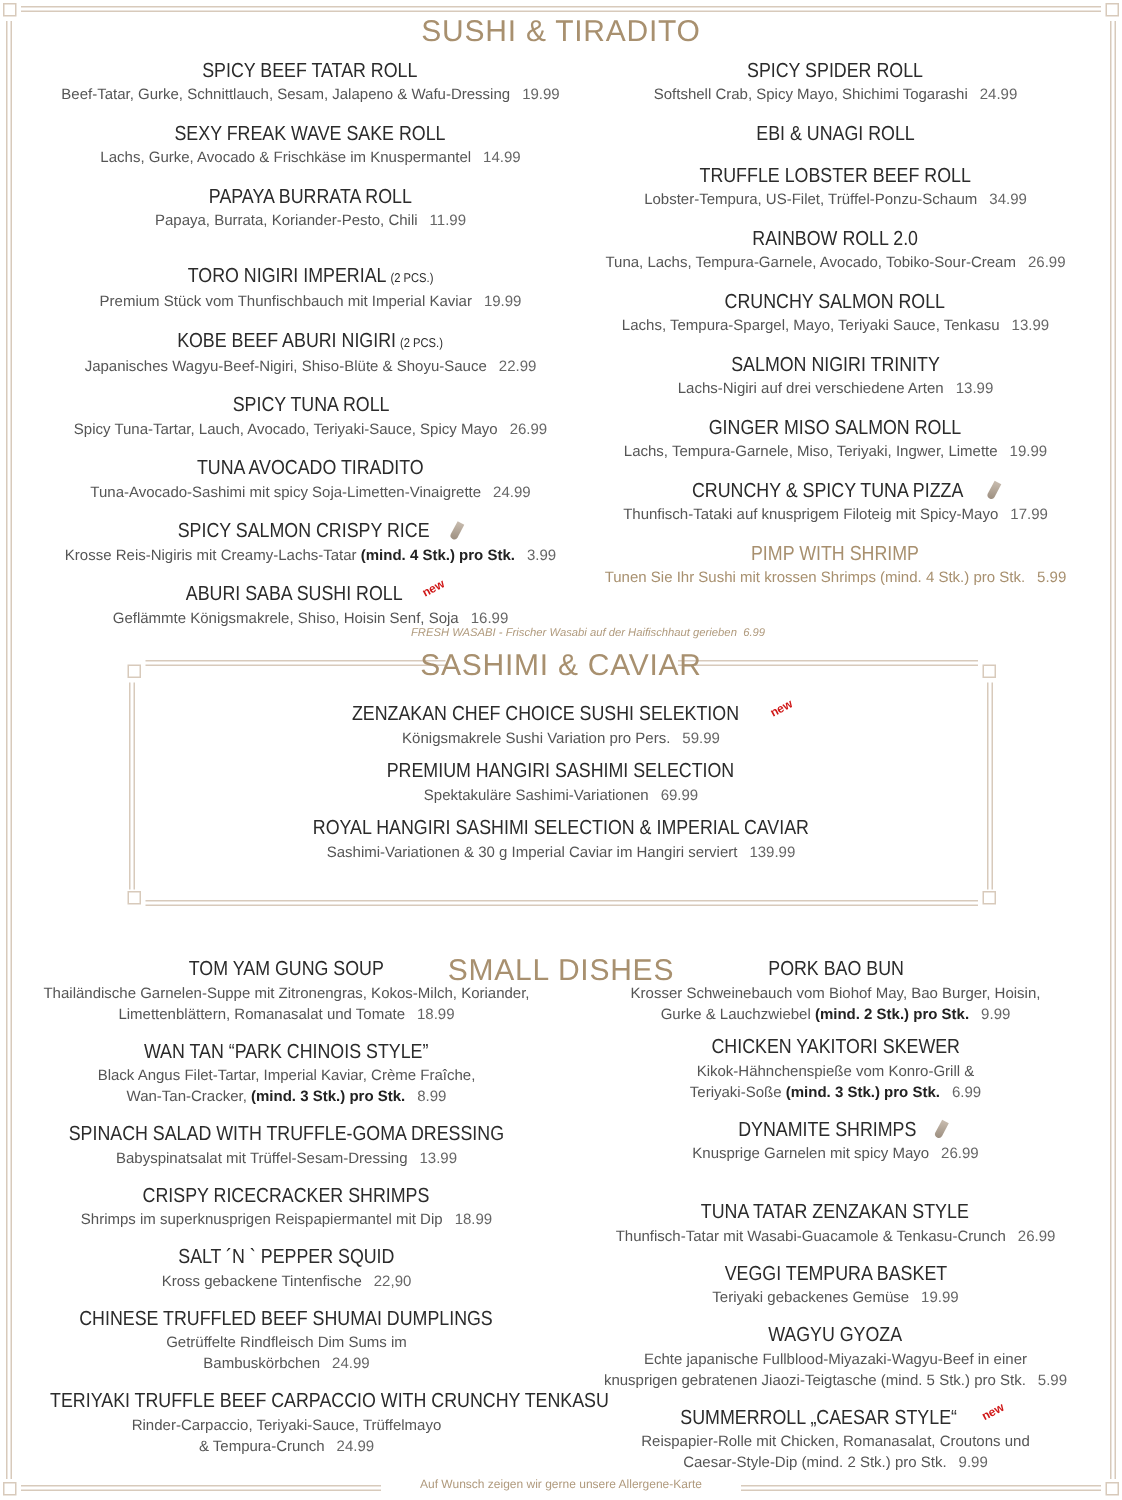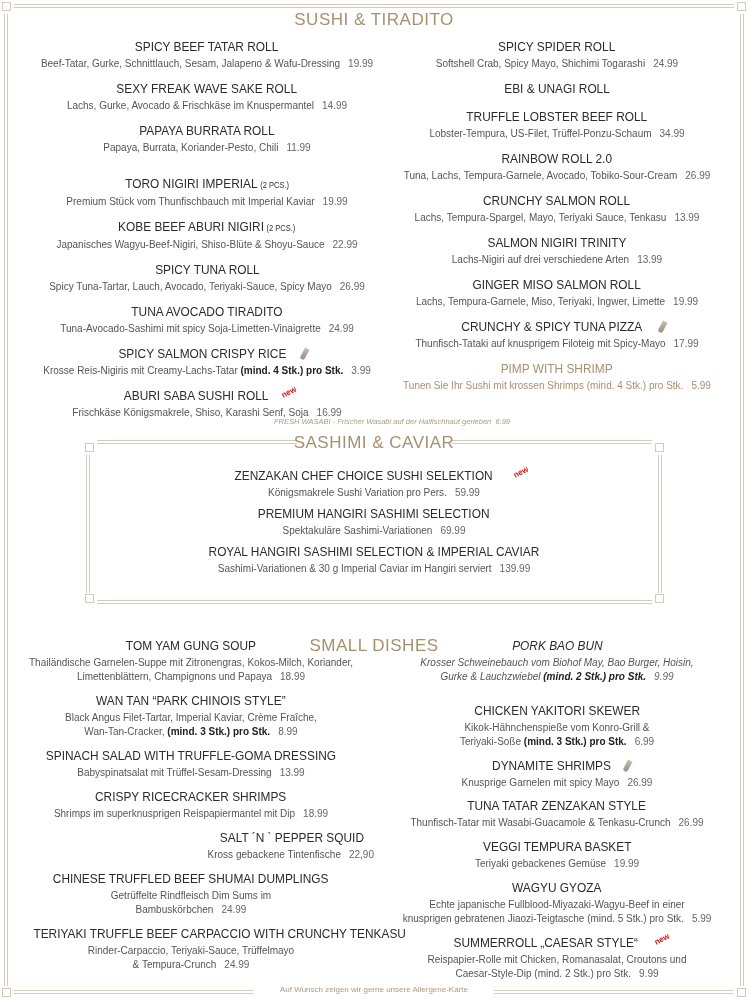--- a/index.html
+++ b/index.html
@@ -5,21 +5,21 @@
     * { margin: 0; padding: 0; box-sizing: border-box; }
     html, body { width: 748px; height: 1000px; background: #ffffff; overflow: hidden; }
     body { position: relative; font-family: "Liberation Sans", sans-serif; color: #333; }
 
     
     .frame-line { position: absolute; background: #d8cabb; }
     .corner-sq { position: absolute; width: 9px; height: 9px; border: 1px solid #d8cabb; background: #fff; }
 
     .section-title {
       position: absolute; left: 0; right: 0; text-align: center;
-      font-family: "Liberation Sans", sans-serif; font-size: 17px; letter-spacing: 0.5px;
+      font-family: "Liberation Sans", sans-serif; font-size: 20px; letter-spacing: 0.5px;
       color: #a8906f;
     }
     .col { position: absolute; text-align: center; }
     .item { margin-bottom: 0; }
     .item-name {
       font-family: "Liberation Sans Narrow", "Liberation Sans", sans-serif;
       font-size: 13.5px; color: #2b2b2b; line-height: 20px;
       transform: scaleX(0.88); transform-origin: center; display: inline-block;
       white-space: nowrap;
     }
@@ -92,21 +92,21 @@
     <div class="item" style="margin-bottom: 8px;">
       <div><span class="item-name"><span>TUNA AVOCADO TIRADITO</span></span></div>
       <div class="item-desc"><span>Tuna-Avocado-Sashimi mit spicy Soja-Limetten-Vinaigrette</span><span class="price">24.99</span></div>
     </div>
     <div class="item" style="margin-bottom: 8px;">
       <div><span class="item-name"><span>SPICY SALMON CRISPY RICE</span></span><span class="chili"></span></div>
       <div class="item-desc"><span>Krosse Reis-Nigiris mit Creamy-Lachs-Tatar</span> <span class="bold">(mind. 4 Stk.) pro Stk.</span><span class="price">3.99</span></div>
     </div>
     <div class="item" style="margin-bottom: 8px;">
       <div><span class="item-name"><span>ABURI SABA SUSHI ROLL</span></span><span class="new-badge">new</span></div>
-      <div class="item-desc"><span>Frischkäse Königsmakrele, Shiso, Karashi Senf, Soja</span><span class="price">16.99</span></div>
+      <div class="item-desc"><span>Geflämmte Königsmakrele, Shiso, Hoisin Senf, Soja</span><span class="price">16.99</span></div>
     </div>
   </div>
 <div class="col" id="sushi-right" style="left:374px;width:366px;top:37px;">
     <div class="item" style="margin-bottom: 8px;">
       <div><span class="item-name"><span>SPICY SPIDER ROLL</span></span></div>
       <div class="item-desc"><span>Softshell Crab, Spicy Mayo, Shichimi Togarashi</span><span class="price">24.99</span></div>
     </div>
     <div class="item" style="margin-bottom: 8px;">
       <div><span class="item-name"><span>EBI &amp; UNAGI ROLL</span></span></div>
     </div>
@@ -173,57 +173,57 @@
     <div class="item" style="margin-bottom: 4px;">
       <div><span class="item-name"><span>ROYAL HANGIRI SASHIMI SELECTION &amp; IMPERIAL CAVIAR</span></span></div>
       <div class="item-desc"><span>Sashimi-Variationen &amp; 30 g Imperial Caviar im Hangiri serviert</span><span class="price">139.99</span></div>
     </div>
   </div>
 
 <div class="section-title" style="top:636px;">SMALL DISHES</div>
 <div class="col" id="small-left" style="left:8px;width:366px;top:636px;">
     <div class="item" style="margin-bottom: 7px;">
       <div><span class="item-name"><span>TOM YAM GUNG SOUP</span></span></div>
-      <div class="item-desc"><span>Thailändische Garnelen-Suppe mit Zitronengras, Kokos-Milch, Koriander,</span><br><span>Limettenblättern, Champignons und Papaya</span><span class="price">18.99</span></div>
+      <div class="item-desc"><span>Thailändische Garnelen-Suppe mit Zitronengras, Kokos-Milch, Koriander,</span><br><span>Limettenblättern, Romanasalat und Tomate</span><span class="price">18.99</span></div>
     </div>
     <div class="item" style="margin-bottom: 7px;">
       <div><span class="item-name"><span>WAN TAN “PARK CHINOIS STYLE”</span></span></div>
       <div class="item-desc"><span>Black Angus Filet-Tartar, Imperial Kaviar, Crème Fraîche,</span><br><span>Wan-Tan-Cracker,</span> <span class="bold">(mind. 3 Stk.) pro Stk.</span><span class="price">8.99</span></div>
     </div>
     <div class="item" style="margin-bottom: 7px;">
       <div><span class="item-name"><span>SPINACH SALAD WITH TRUFFLE-GOMA DRESSING</span></span></div>
       <div class="item-desc"><span>Babyspinatsalat mit Trüffel-Sesam-Dressing</span><span class="price">13.99</span></div>
     </div>
     <div class="item" style="margin-bottom: 7px;">
       <div><span class="item-name"><span>CRISPY RICECRACKER SHRIMPS</span></span></div>
       <div class="item-desc"><span>Shrimps im superknusprigen Reispapiermantel mit Dip</span><span class="price">18.99</span></div>
     </div>
-    <div class="item" style="margin-bottom: 7px; text-align: right;">
+    <div class="item" style="margin-bottom: 7px;">
       <div><span class="item-name"><span>SALT ´N ` PEPPER SQUID</span></span></div>
       <div class="item-desc"><span>Kross gebackene Tintenfische</span><span class="price">22,90</span></div>
     </div>
     <div class="item" style="margin-bottom: 7px;">
       <div><span class="item-name"><span>CHINESE TRUFFLED BEEF SHUMAI DUMPLINGS</span></span></div>
       <div class="item-desc"><span>Getrüffelte Rindfleisch Dim Sums im</span><br><span>Bambuskörbchen</span><span class="price">24.99</span></div>
     </div>
     <div class="item" style="margin-bottom: 7px;">
       <div><span class="item-name"><span>TERIYAKI TRUFFLE BEEF CARPACCIO WITH CRUNCHY TENKASU</span></span></div>
       <div class="item-desc"><span>Rinder-Carpaccio, Teriyaki-Sauce, Trüffelmayo</span><br><span>&amp; Tempura-Crunch</span><span class="price">24.99</span></div>
     </div>
   </div>
 <div class="col" id="small-right" style="left:374px;width:366px;top:636px;">
-    <div class="item" style="margin-bottom: 17px; font-style: italic;">
+    <div class="item" style="margin-bottom: 4px;">
       <div><span class="item-name"><span>PORK BAO BUN</span></span></div>
       <div class="item-desc"><span>Krosser Schweinebauch vom Biohof May, Bao Burger, Hoisin,</span><br><span>Gurke &amp; Lauchzwiebel</span> <span class="bold">(mind. 2 Stk.) pro Stk.</span><span class="price">9.99</span></div>
     </div>
     <div class="item" style="margin-bottom: 7px;">
       <div><span class="item-name"><span>CHICKEN YAKITORI SKEWER</span></span></div>
       <div class="item-desc"><span>Kikok-Hähnchenspieße vom Konro-Grill &amp;</span><br><span>Teriyaki-Soße</span> <span class="bold">(mind. 3 Stk.) pro Stk.</span><span class="price">6.99</span></div>
     </div>
-    <div class="item" style="margin-bottom: 6px;">
+    <div class="item" style="margin-bottom: 21px;">
       <div><span class="item-name"><span>DYNAMITE SHRIMPS</span></span><span class="chili"></span></div>
       <div class="item-desc"><span>Knusprige Garnelen mit spicy Mayo</span><span class="price">26.99</span></div>
     </div>
     <div class="item" style="margin-bottom: 7px;">
       <div><span class="item-name"><span>TUNA TATAR ZENZAKAN STYLE</span></span></div>
       <div class="item-desc"><span>Thunfisch-Tatar mit Wasabi-Guacamole &amp; Tenkasu-Crunch</span><span class="price">26.99</span></div>
     </div>
     <div class="item" style="margin-bottom: 7px;">
       <div><span class="item-name"><span>VEGGI TEMPURA BASKET</span></span></div>
       <div class="item-desc"><span>Teriyaki gebackenes Gemüse</span><span class="price">19.99</span></div>

